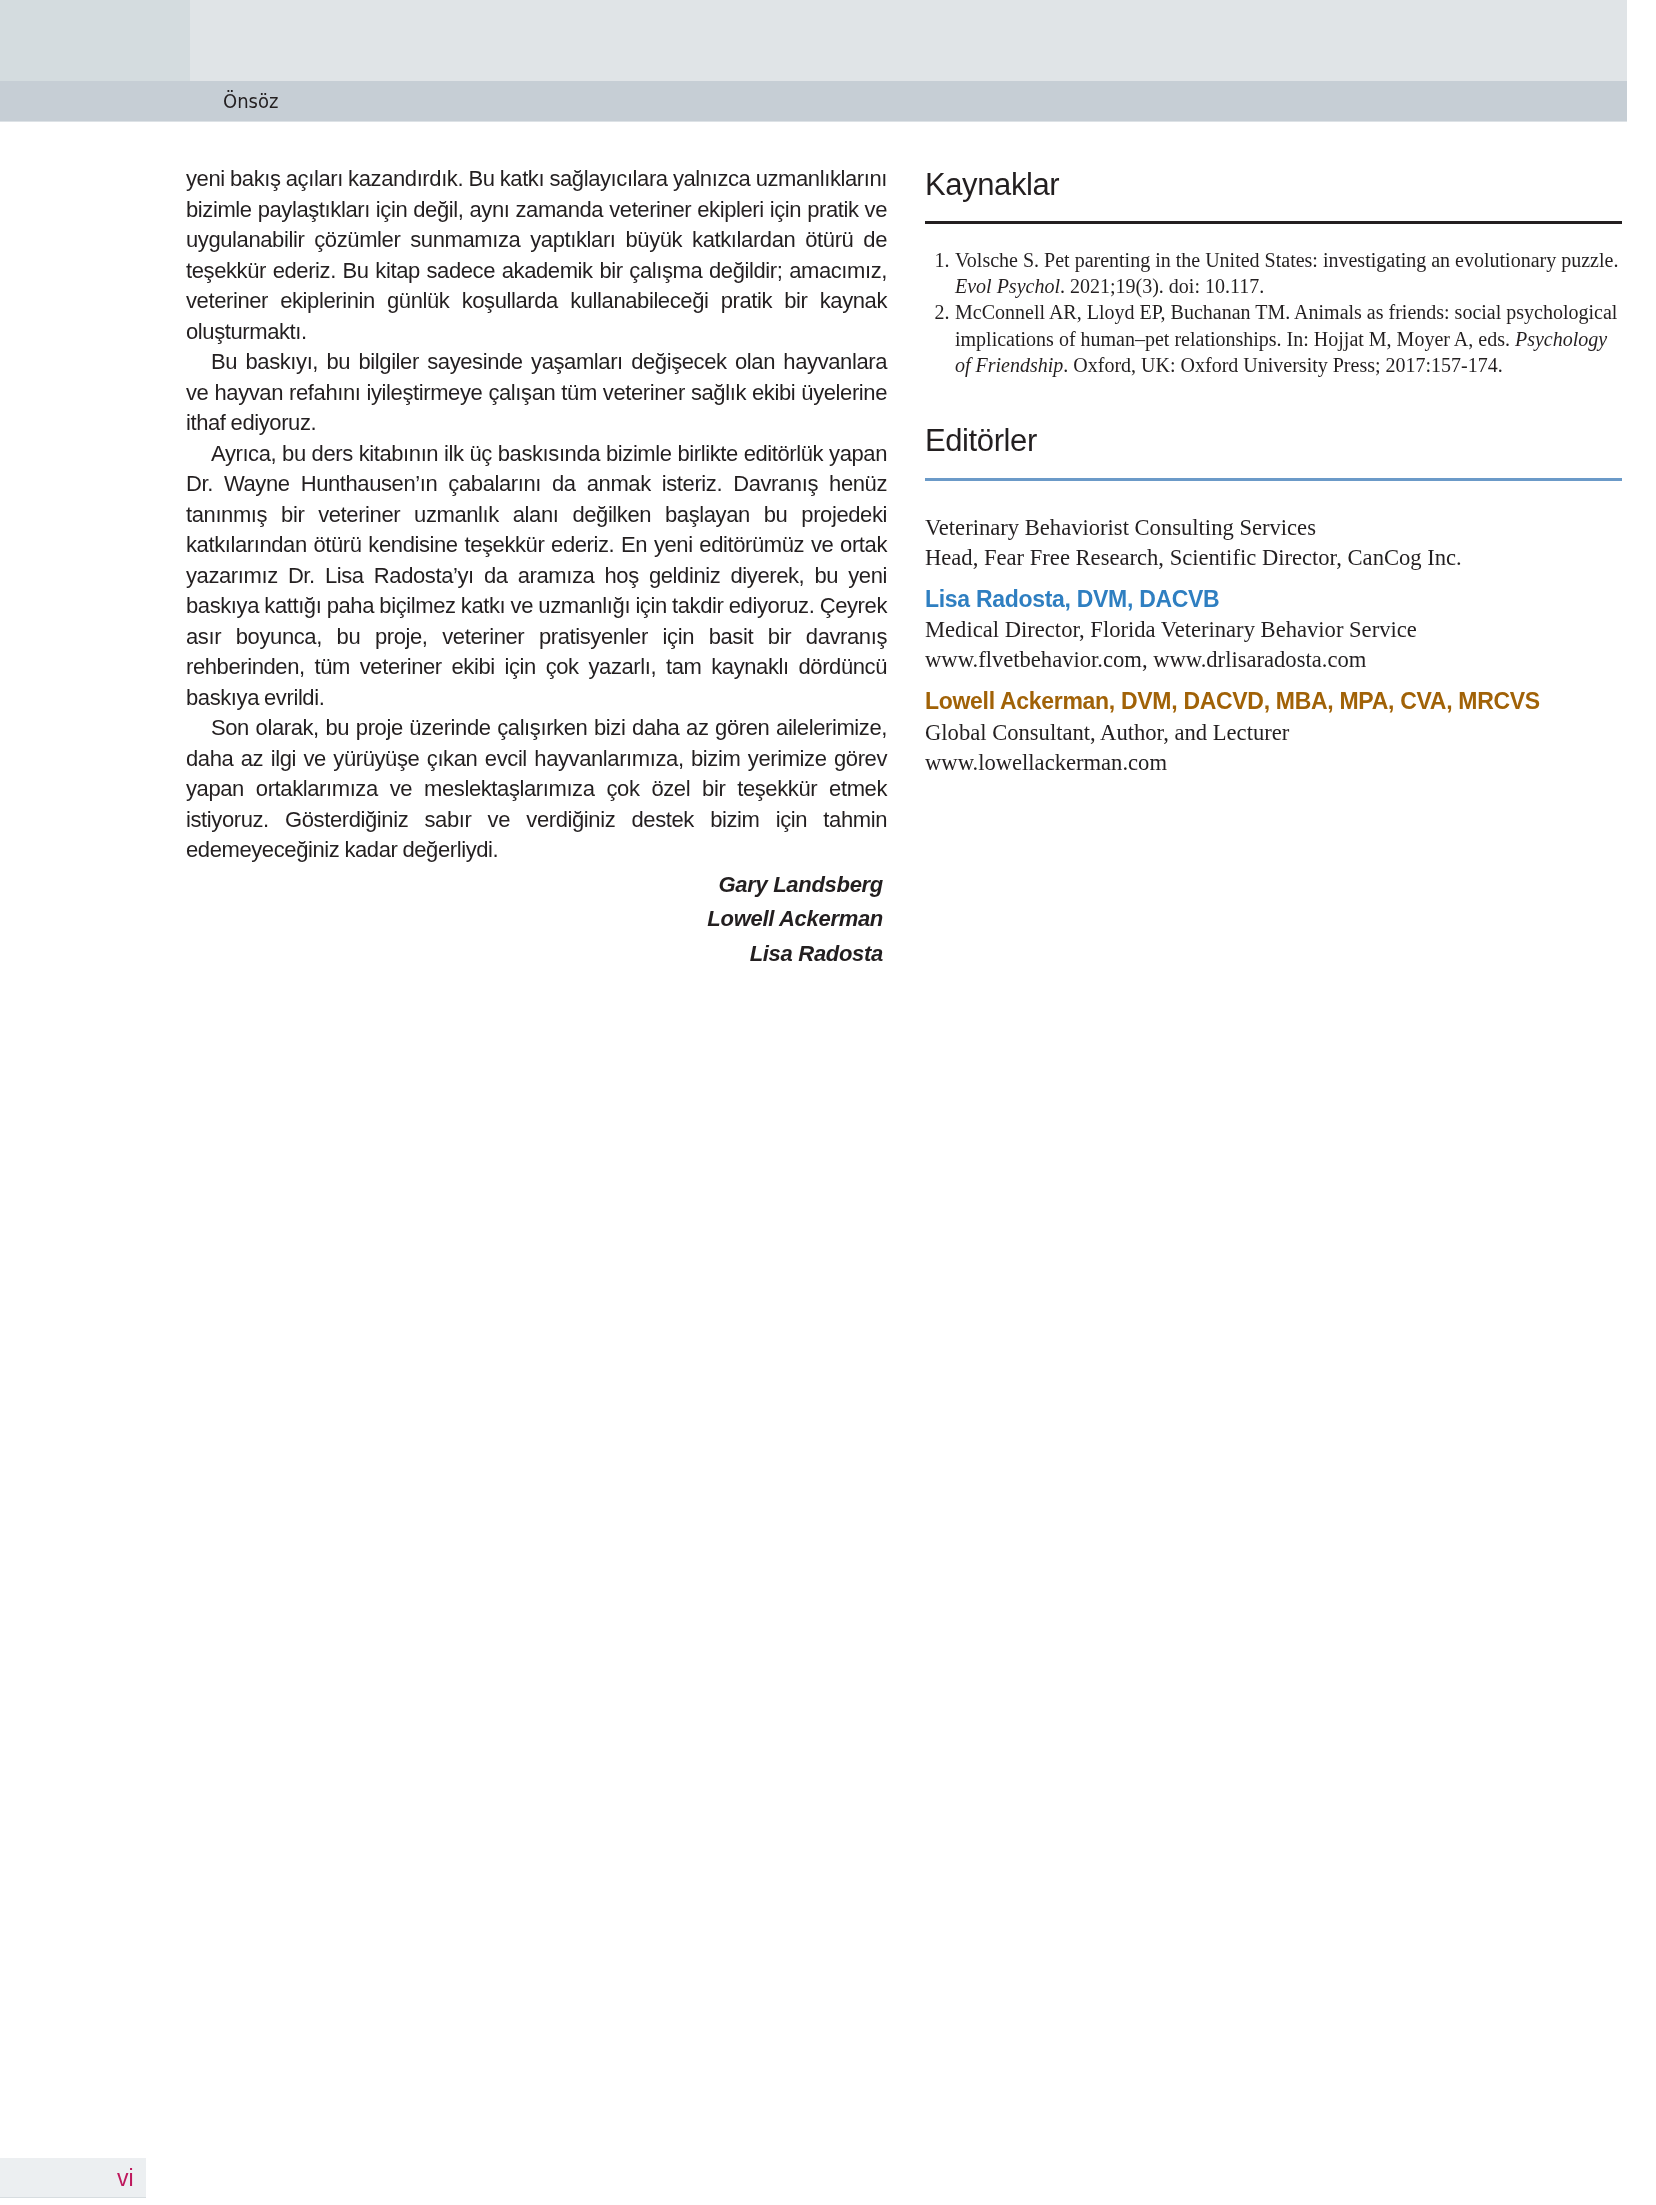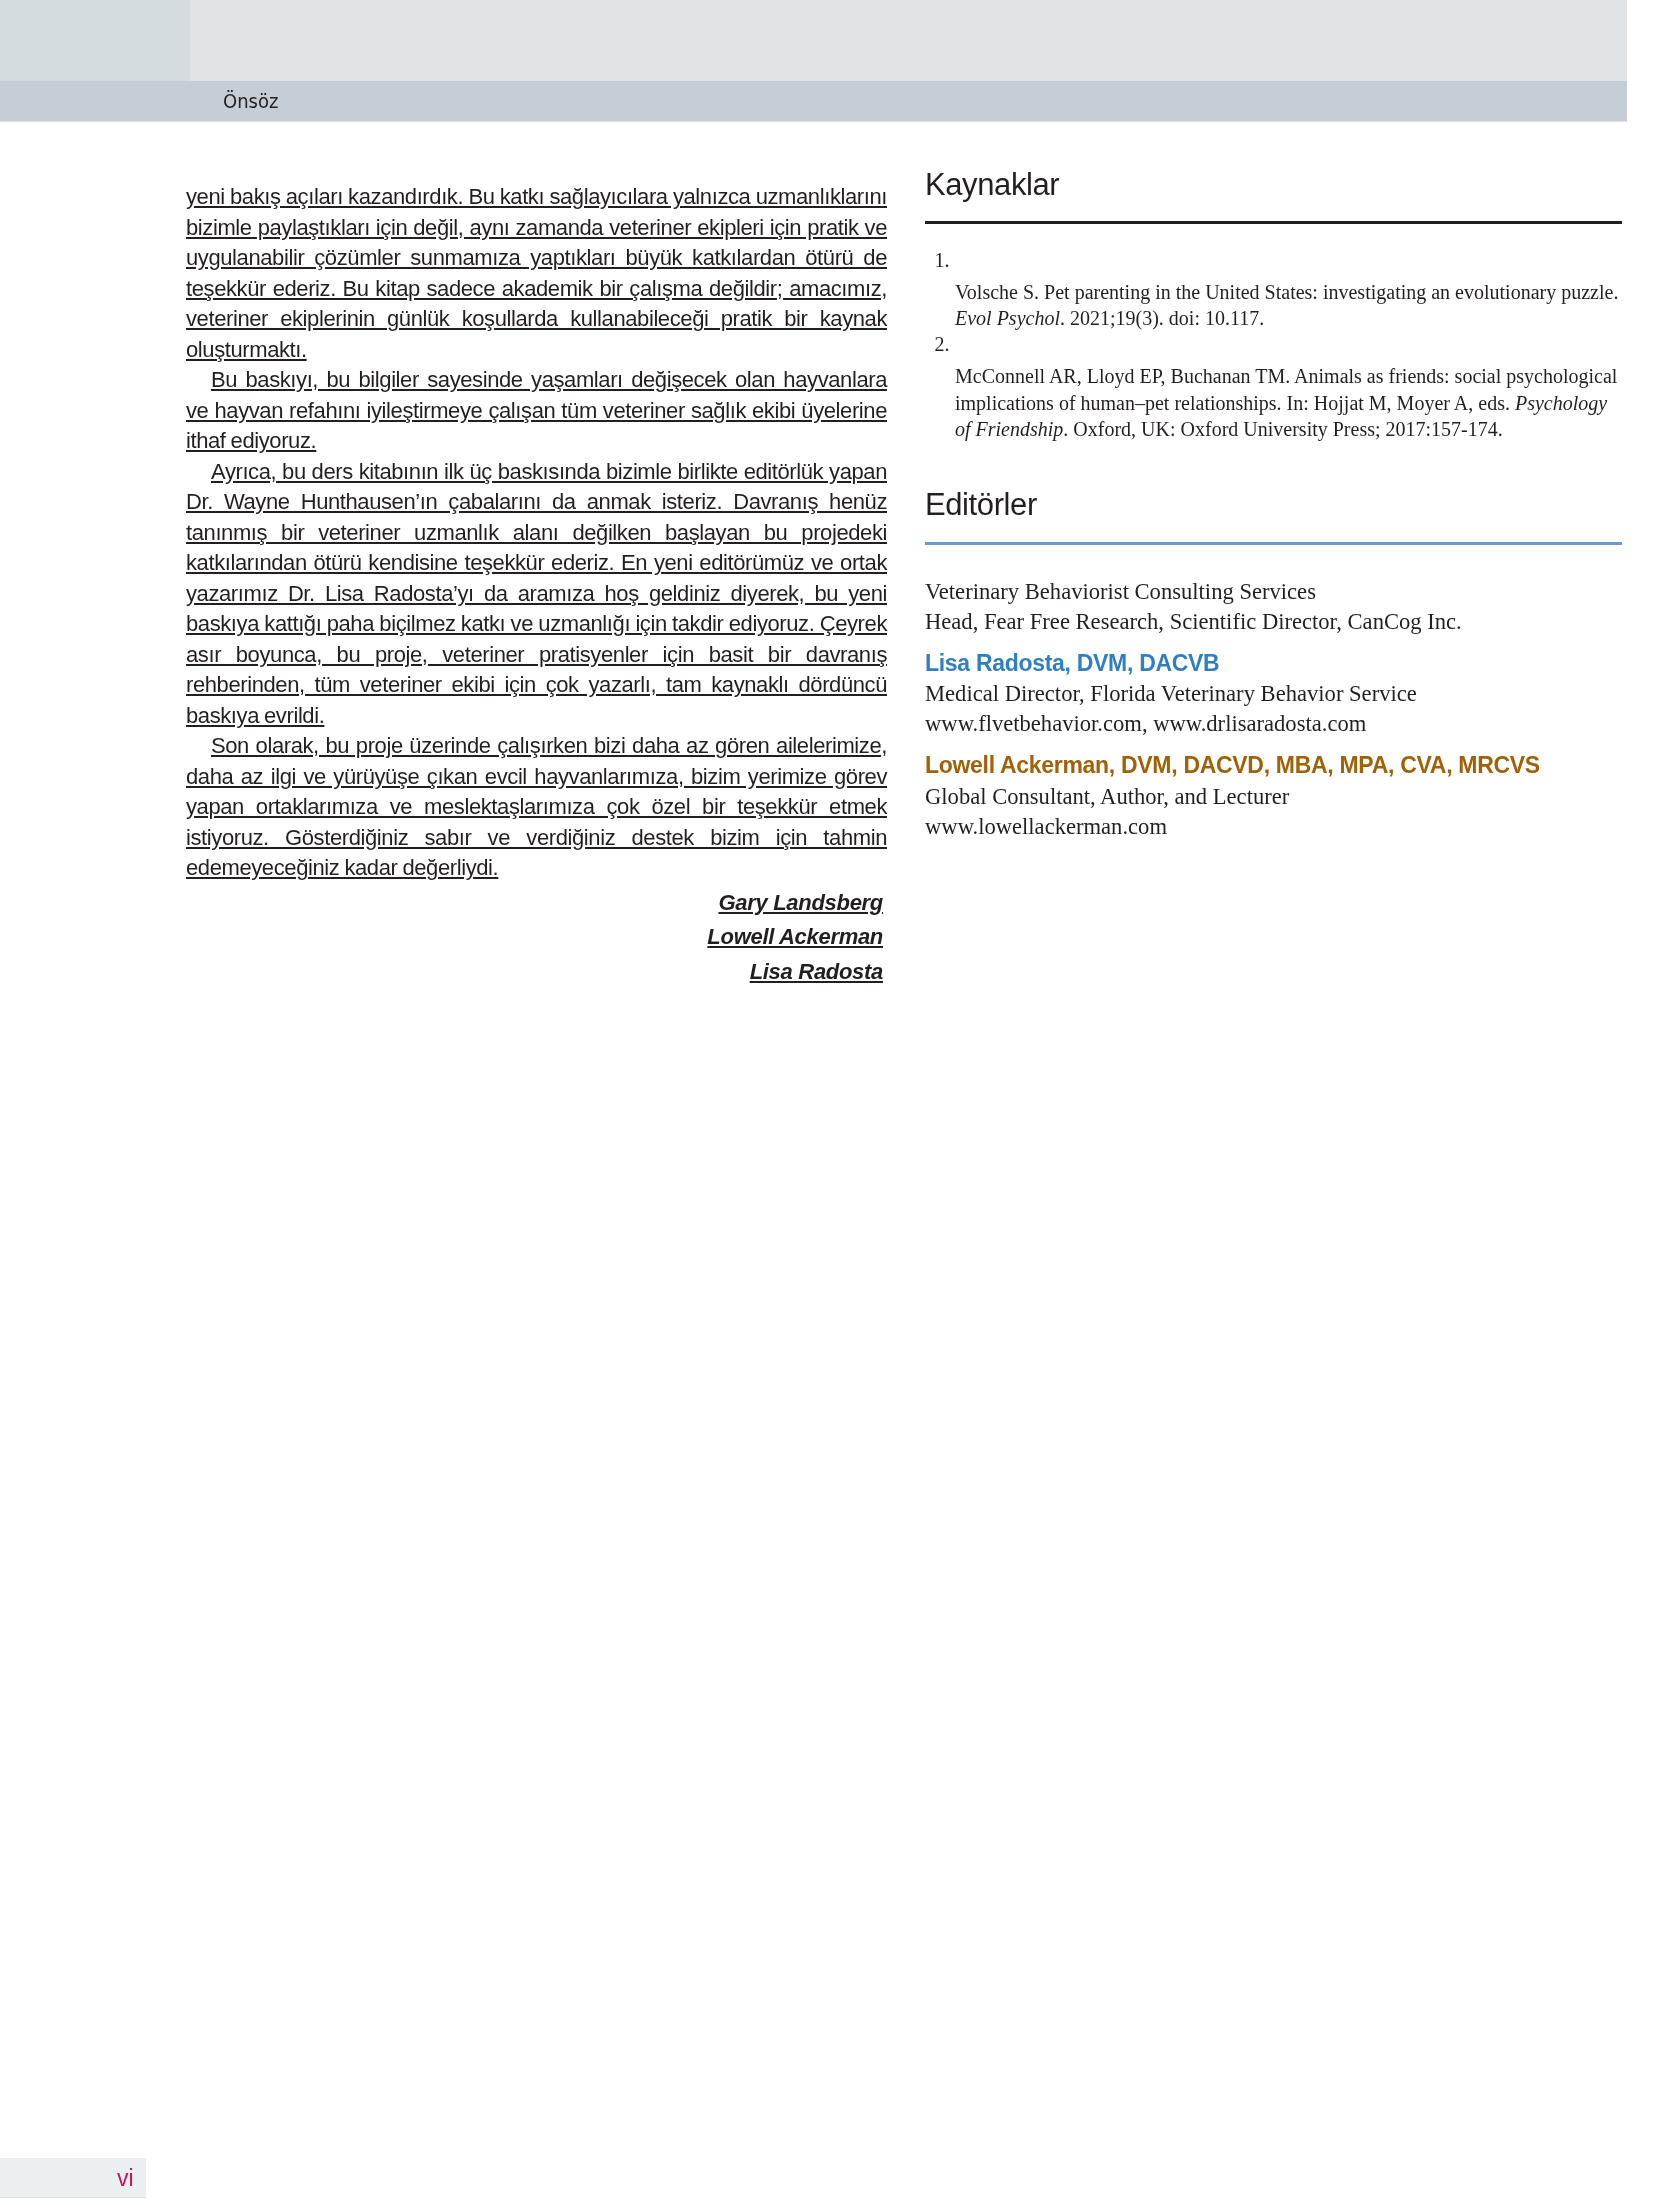--- a/index.html
+++ b/index.html
@@ -33,23 +33,22 @@
       position: absolute; left: 223px; top: 88px;
       font-size: 20px; line-height: 27px;
       color: #231f20;
       font-family: "DejaVu Sans", sans-serif;
       transform: scaleX(0.9);
       transform-origin: left center;
     }
 
     
     .left-col {
-      position: absolute; left: 186px; top: 182px;
+      position: absolute; left: 186px; top: 164px;
       width: 701px;
-      text-decoration: underline;
     }
     .body-p {
       margin: 0;
       font-size: 22px;
       line-height: 30.5px;
       text-align: justify;
       text-align-last: left;
       hyphens: manual;
       letter-spacing: -0.4px;
       word-spacing: -0.7px;
@@ -89,21 +88,21 @@
     }
     .refs {
       list-style: none; margin: 22.6px 0 0 0; padding: 0;
       font-family: "Liberation Serif", "DejaVu Serif", serif;
       font-size: 20px;
       line-height: 26.4px;
       color: #231f20;
     }
     .ref-item { display: flex; }
     .ref-num { width: 30px; flex: 0 0 30px; text-align: right; padding-right: 0; }
-    .ref-text { padding-left: 0; flex: 1; margin-top: 32px; }
+    .ref-text { padding-left: 0; flex: 1; }
     .ref-num-inner { display: inline-block; width: 20.5px; text-align: left; margin-left: 9.6px; }
     .editors-title { margin-top: 41px; }
     .editor {
       margin-top: 0;
     }
     .editor-list { margin-top: 31.5px; }
     .editor + .editor { margin-top: 11px; }
     .editor-name {
       font-weight: bold;
       font-size: 23px;

